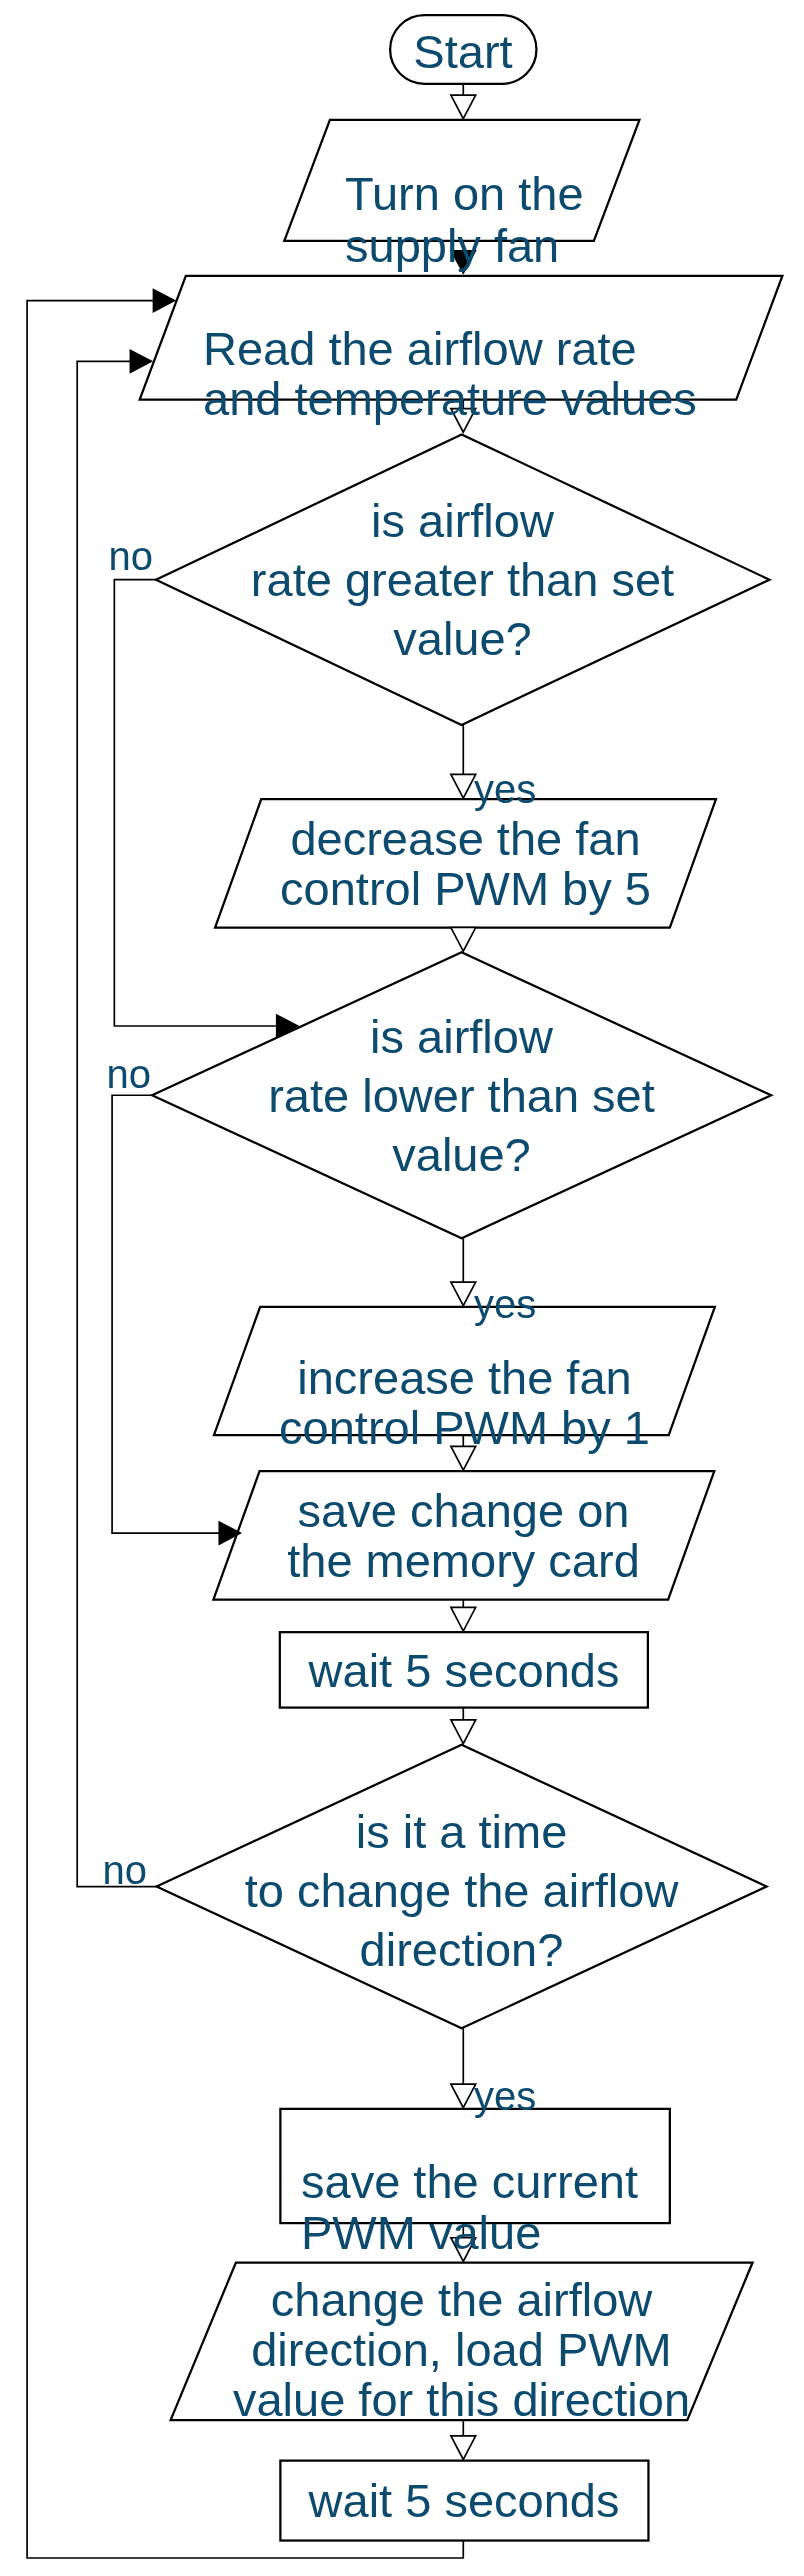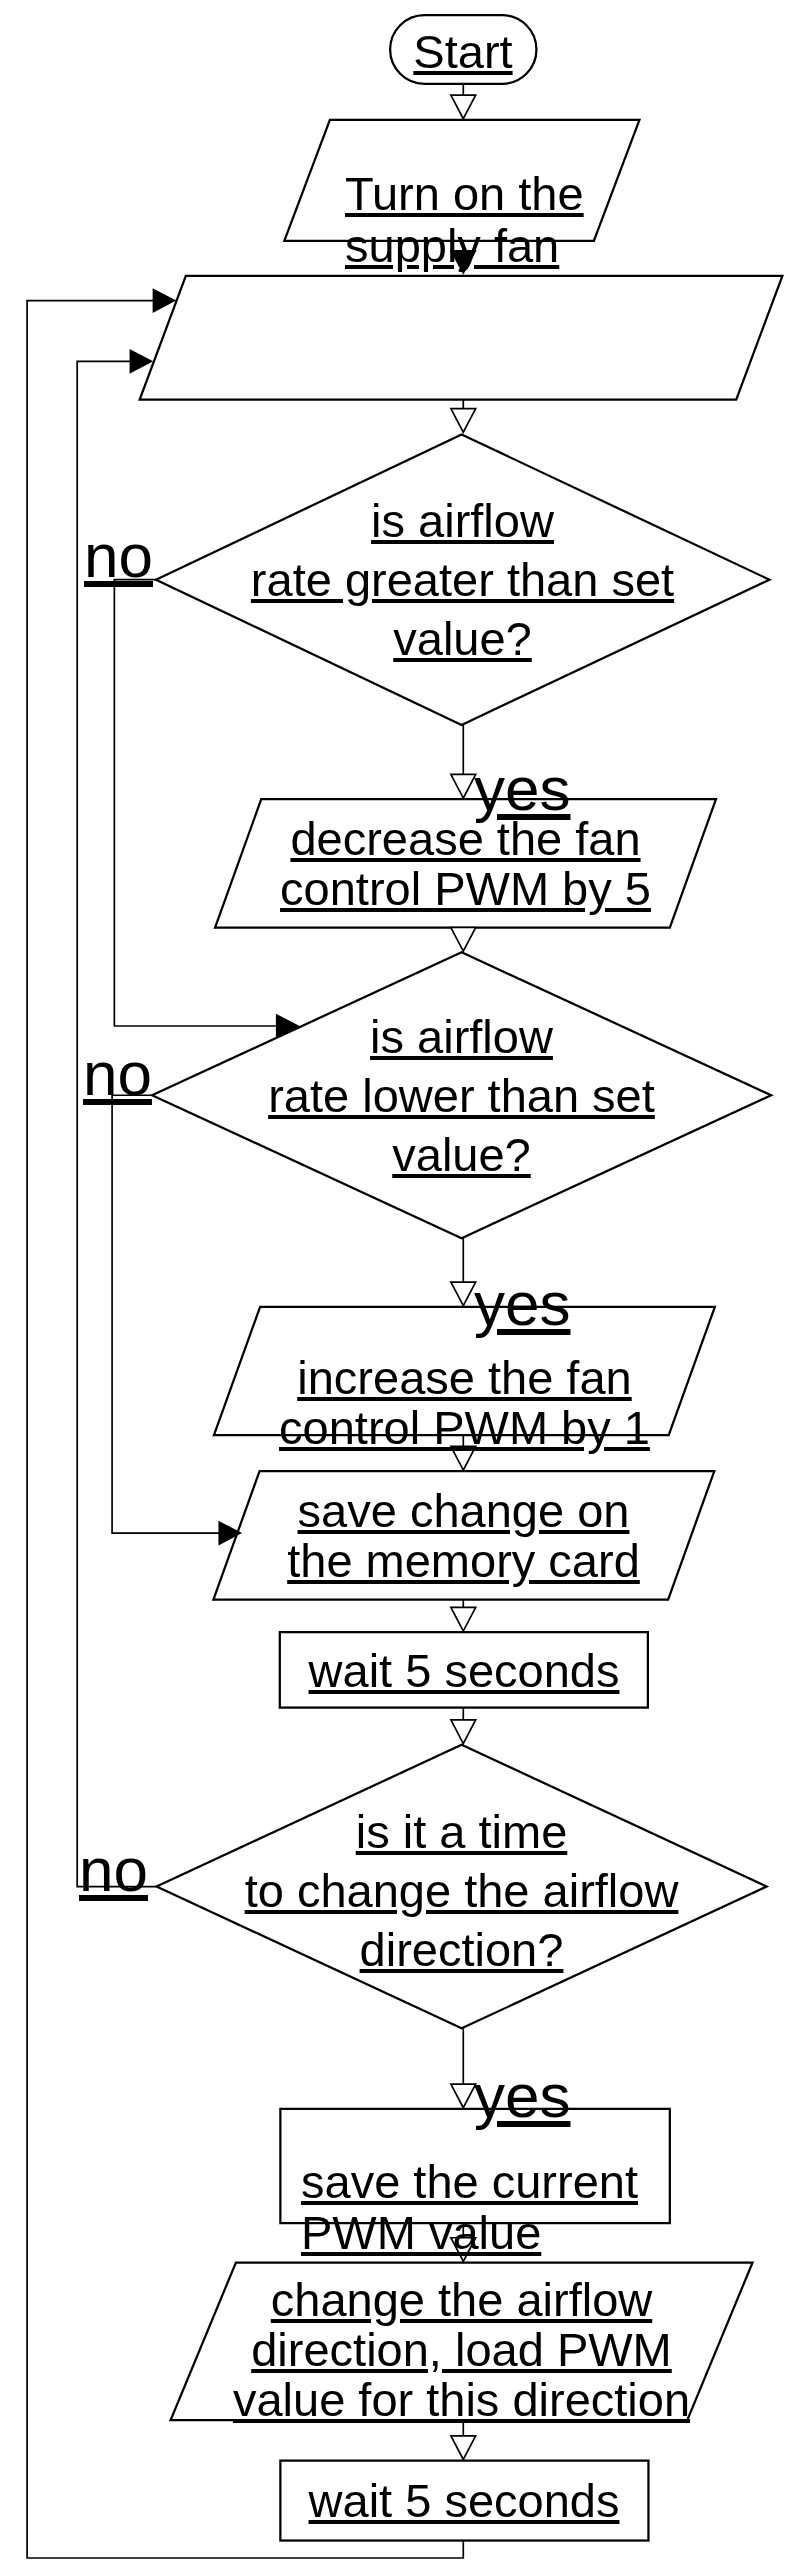--- a/index.html
+++ b/index.html
@@ -20,29 +20,28 @@
     position: absolute;
     left: 0;
     top: 0;
     display: block;
   }
   .lbl {
     position: absolute;
     font-size: 47px;
     line-height: 50px;
     white-space: pre-line;
-    color: #000000;
+    color: #0c4a6e;
     letter-spacing: 0px;
-    text-decoration: underline;
   }
   .lbl.center { text-align: center; }
   .lbl.left   { text-align: left; margin-top: 36px; }
   .lbl.right  { text-align: right; }
   .lbl.diamond { line-height: 59px; }
-  .edge-label { font-size: 62px; line-height: 50px; }
+  .edge-label { font-size: 40px; line-height: 50px; }
 </style>
 </head>
 <body>
 
 <div class="stage">
 
   <svg width="805" height="2576" viewBox="0 0 1430 4577">
     <g fill="#ffffff" stroke="#000000" stroke-width="4">
 
       <rect x="693" y="27" width="260" height="122" rx="61" ry="61"></rect>
@@ -116,20 +115,22 @@
       <polygon points="532,1823 490,1801 490,1845"></polygon>
       <polygon points="430,2724 388,2702 388,2746"></polygon>
     </g>
   </svg>
 
   <div class="lbl center" style="left:390px; top:27px; width:146px;">Start</div>
 
   <div class="lbl left" style="left:345px; top:132px; width:270px; line-height:52px;">Turn on the
 supply fan</div>
 
+  <div class="lbl left" style="left:203px; top:288px; width:568px;">Read the airflow rate
+and temperature values</div>
 
   <div class="lbl center diamond" style="left:153px; top:491px; width:619px;">is airflow
 rate greater than set
 value?</div>
 
   <div class="lbl center" style="left:212px; top:814px; width:507px;">decrease the fan
 control PWM by 5</div>
 
   <div class="lbl center diamond" style="left:152px; top:1007px; width:619px;">is airflow
 rate lower than set

